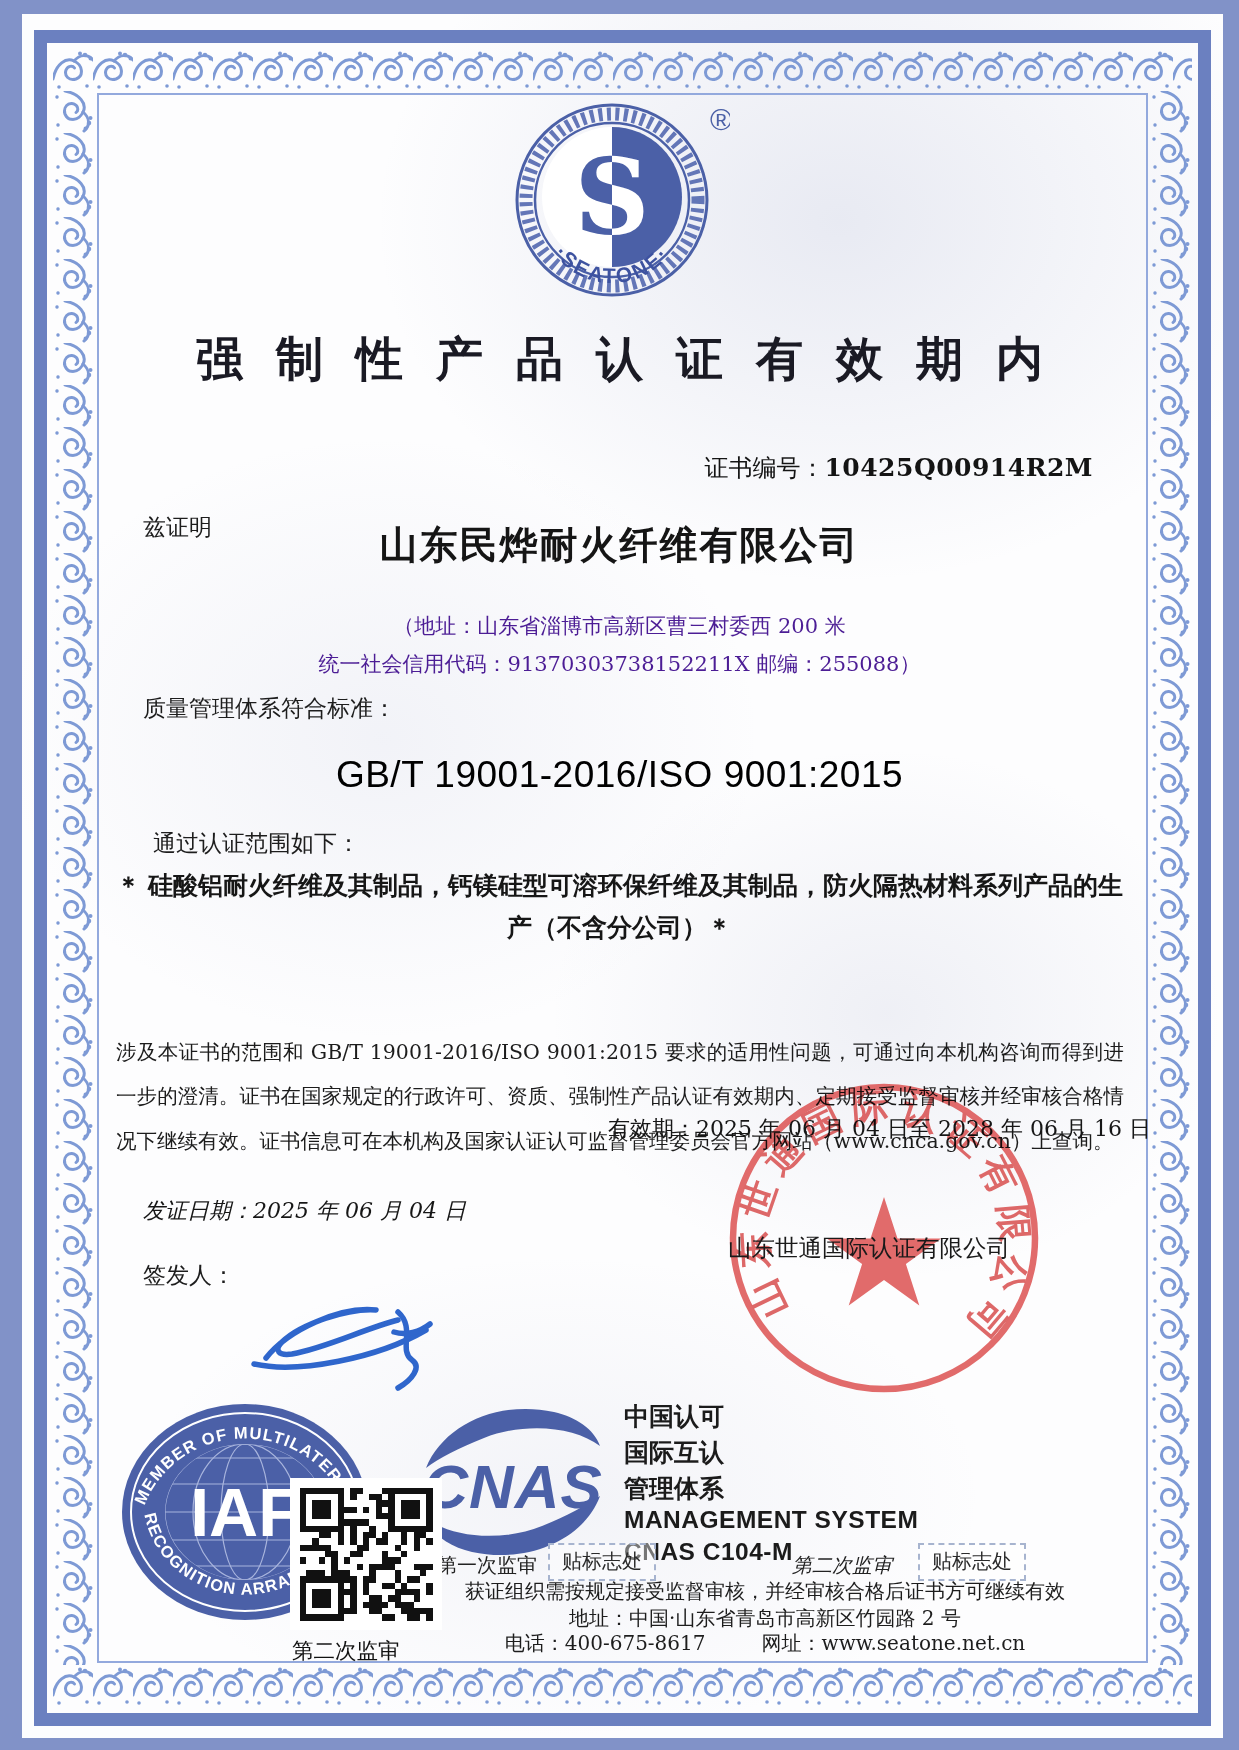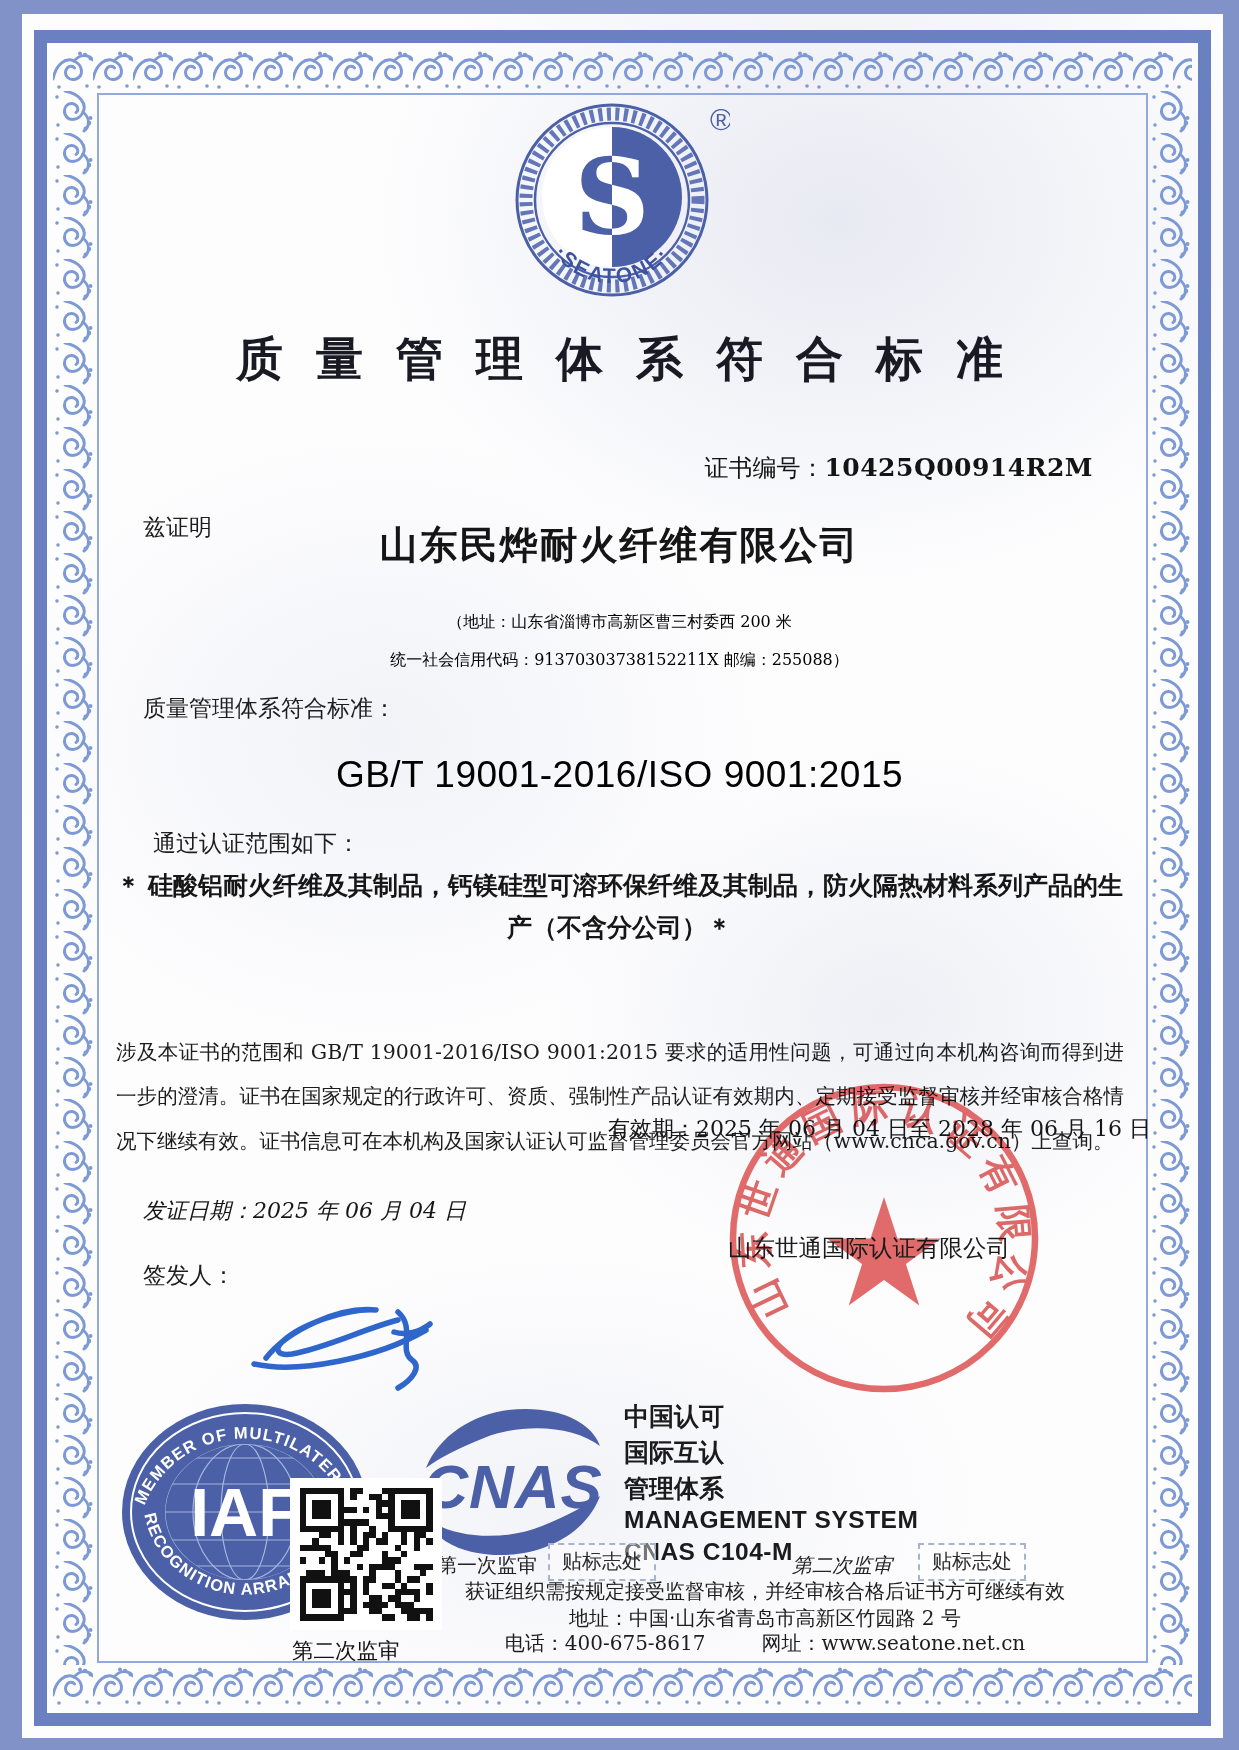--- a/index.html
+++ b/index.html
@@ -39,21 +39,21 @@
   .center{left:0;width:100%;text-align:center;}
   .title{
     top:328px;font-family:"DejaVu Serif","Liberation Serif",serif;
     font-size:47px;font-weight:700;color:#1a1a24;
     letter-spacing:33px;text-indent:33px;
   }
   .certno{right:146px;top:452px;font-size:24px;color:#141414;}
   .certno b{font-size:25px;letter-spacing:.5px;}
   .lbl{font-size:23px;color:#1d1d1d;}
   .company{top:520px;font-size:38px;font-weight:700;color:#151515;letter-spacing:2px;}
-  .addr{font-size:16px;color:#000000;}
+  .addr{font-size:21px;color:#4c1d95;}
   .standard{top:754px;font-size:37px;color:#000000;letter-spacing:.5px;}
   .scope{
     left:112px;width:1015px;top:864px;text-align:center;
     font-size:25px;font-weight:700;color:#161616;line-height:42px;
   }
   .disclaimer{
     left:116px;width:1008px;top:1030px;text-align:justify;
     font-size:20.5px;line-height:2.16;color:#1c1c1c;
   }
   .dateline{font-size:22px;color:#161616;}
@@ -156,21 +156,21 @@
     </g>
 
     <path id="seatonePath" d="M47 150 A72 72 0 0 0 177 150" fill="none"></path>
     <text font-size="21" font-weight="700" fill="#3d52a0" letter-spacing="2.5" font-family="'Liberation Sans',sans-serif">
       <textPath href="#seatonePath" startOffset="50%" text-anchor="middle">·SEATONE·</textPath>
     </text>
 
     <text x="210" y="38" font-size="30" fill="#4b60a7">®</text>
   </svg>
 
-  <div class="abs center title">质量管理体系符合标准</div>
+  <div class="abs center title">强制性产品认证有效期内</div>
 
   <div class="abs certno serif">
     <span>证书编号：</span><b>10425Q00914R2M</b>
   </div>
 
   <div class="abs lbl serif" style="left:143px;top:512px;">兹证明</div>
   <div class="abs center company">山东民烨耐火纤维有限公司</div>
   <div class="abs center addr serif" style="top:612px;">（地址：山东省淄博市高新区曹三村委西 200 米</div>
   <div class="abs center addr serif" style="top:650px;">统一社会信用代码：91370303738152211X 邮编：255088）</div>
 

